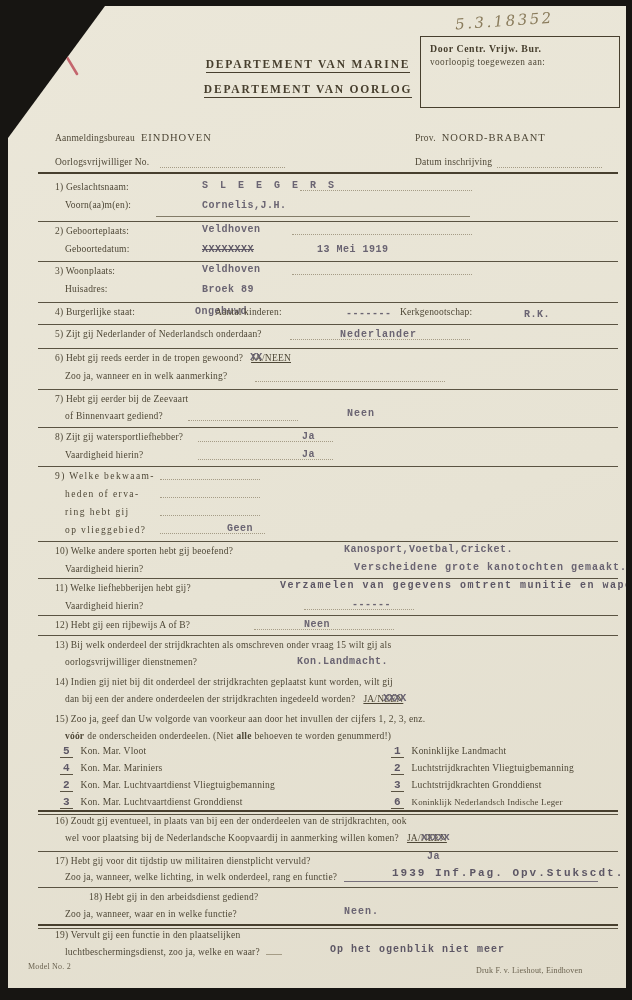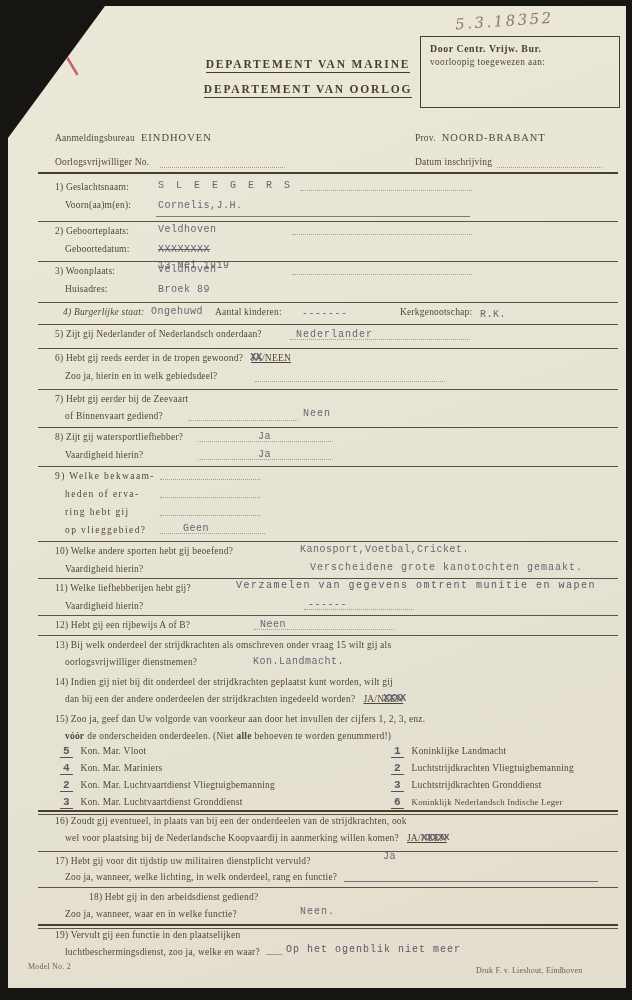--- a/index.html
+++ b/index.html
@@ -13,22 +13,22 @@
     clip-path:polygon(97px 0,100% 0,100% 100%,0 100%,0 132px);
   }
   .abs{position:absolute;}
   .printed{
     font-family:"Liberation Serif",serif;font-size:9.5px;color:#4e4736;
     letter-spacing:0.2px;white-space:nowrap;
   }
   .printed.sm{font-size:8px;color:#6b6350;}
   .printed.wide9{letter-spacing:1.4px;}
   .typed{
-    font-family:"Liberation Mono","DejaVu Sans Mono",monospace;font-weight:normal;
-    font-size:10px;color:#6a6472;letter-spacing:0.5px;white-space:nowrap;
+    font-family:"Liberation Mono","DejaVu Sans Mono",monospace;font-weight:bold;
+    font-size:10px;color:#6a6472;letter-spacing:0.5px;white-space:nowrap;margin-left:44px;
   }
   .typed.sp{letter-spacing:3px;}
   .typed.ls1{letter-spacing:1px;}
   .typed.wide{letter-spacing:1.5px;font-size:10px;color:#5d5765;}
   .typed.big{font-size:11px;letter-spacing:2px;color:#5d5765;}
   .typed.struck{text-decoration:line-through;color:#5d5765;}
   .blank{border-bottom:1px dotted #a59c86;height:0;}
   .solidline{border-bottom:1.5px solid #827b67;height:0;}
   .typedline{border-bottom:1.5px solid #77707c;height:0;}
   .divider{position:absolute;left:30px;width:580px;border-top:1px solid #5a5342;height:0;}
@@ -110,54 +110,54 @@
     <div class="abs typed sp" style="left:150px;top:174px;">S L E E G E R S</div>
     <div class="abs blank" style="left:292px;top:184px;width:172px;"></div>
     <div class="abs typed" style="left:150px;top:194px;">Cornelis,J.H.</div>
     <div class="abs solidline" style="left:148px;top:210px;width:314px;"></div>
     <div class="divider" style="top:215px;"></div>
 
     <div class="abs printed" style="left:47px;top:220px;">2) Geboorteplaats:</div>
     <div class="abs printed" style="left:57px;top:238px;">Geboortedatum:</div>
     <div class="abs typed" style="left:150px;top:218px;">Veldhoven</div>
     <div class="abs blank" style="left:284px;top:228px;width:180px;"></div>
-    <div class="abs row" style="left:150px;top:238px;gap:5px;flex-direction:column;">
+    <div class="abs row" style="left:150px;top:238px;gap:19px;">
       <span class="typed struck">XXXXXXXX</span>
       <span class="typed">13 Mei 1919</span>
     </div>
     <div class="divider" style="top:255px;"></div>
 
     <div class="abs printed" style="left:47px;top:260px;">3) Woonplaats:</div>
     <div class="abs printed" style="left:57px;top:278px;">Huisadres:</div>
     <div class="abs typed" style="left:150px;top:258px;">Veldhoven</div>
     <div class="abs blank" style="left:284px;top:268px;width:180px;"></div>
     <div class="abs typed" style="left:150px;top:278px;">Broek 89</div>
     <div class="divider" style="top:296px;"></div>
 
-    <div class="abs printed" style="left:55px;top:301px;font-style:italic;">4) Burgerlijke staat:</div>
+    <div class="abs printed" style="left:47px;top:301px;">4) Burgerlijke staat:</div>
     <div class="abs typed" style="left:143px;top:300px;">Ongehuwd</div>
     <div class="abs printed" style="left:207px;top:301px;">Aantal kinderen:</div>
     <div class="abs typed" style="left:294px;top:302px;">-------</div>
     <div class="abs printed" style="left:392px;top:301px;">Kerkgenootschap:</div>
     <div class="abs typed" style="left:472px;top:303px;">R.K.</div>
     <div class="divider" style="top:318px;"></div>
 
     <div class="abs printed" style="left:47px;top:323px;">5) Zijt gij Nederlander of Nederlandsch onderdaan?</div>
     <div class="abs typed ls1" style="left:288px;top:323px;">Nederlander</div>
     <div class="abs blank" style="left:282px;top:333px;width:180px;"></div>
     <div class="divider" style="top:342px;"></div>
 
     <div class="abs row" style="left:47px;top:347px;gap:4px;">
       <span class="printed">6) Hebt gij reeds eerder in de tropen gewoond?</span>
       <span class="janeen printed">
         <span>JA/NEEN</span>
         <span class="strike-mark on-ja">XX</span>
       </span>
     </div>
-    <div class="abs printed" style="left:57px;top:365px;">Zoo ja, hierin en in welk gebiedsdeel?</div>
+    <div class="abs printed" style="left:57px;top:365px;">Zoo ja, wanneer en in welk aanmerking?</div>
     <div class="abs blank" style="left:247px;top:375px;width:190px;"></div>
     <div class="divider" style="top:383px;"></div>
 
     <div class="abs printed" style="left:47px;top:388px;">7) Hebt gij eerder bij de Zeevaart</div>
     <div class="abs printed" style="left:57px;top:405px;">of Binnenvaart gediend?</div>
     <div class="abs typed ls1" style="left:295px;top:402px;">Neen</div>
     <div class="abs blank" style="left:180px;top:414px;width:110px;"></div>
     <div class="divider" style="top:421px;"></div>
 
     <div class="abs printed" style="left:47px;top:426px;">8) Zijt gij watersportliefhebber?</div>
@@ -260,20 +260,21 @@
       <span class="janeen printed">
         <span>JA/NEEN</span>
         <span class="strike-mark on-neen">xxxxx</span>
       </span>
     </div>
     <div class="divider" style="top:845px;"></div>
 
     <div class="abs printed" style="left:47px;top:850px;">17) Hebt gij voor dit tijdstip uw militairen dienstplicht vervuld?</div>
     <div class="abs typed" style="left:375px;top:845px;">Ja</div>
     <div class="abs printed" style="left:57px;top:866px;">Zoo ja, wanneer, welke lichting, in welk onderdeel, rang en functie?</div>
+    <div class="abs typed big" style="left:340px;top:861px;">1939 Inf.Pag. Opv.Stukscdt.</div>
     <div class="abs typedline" style="left:336px;top:875px;width:254px;"></div>
     <div class="divider" style="top:881px;"></div>
 
     <div class="abs printed" style="left:61px;top:886px;margin-left:20px;">18) Hebt gij in den arbeidsdienst gediend?</div>
     <div class="abs printed" style="left:57px;top:903px;">Zoo ja, wanneer, waar en in welke functie?</div>
     <div class="abs typed ls1" style="left:292px;top:900px;">Neen.</div>
     <div class="divider thick" style="top:918px;"></div>
 
     <div class="abs printed" style="left:47px;top:924px;">19) Vervult gij een functie in den plaatselijken</div>
     <div class="abs printed" style="left:57px;top:941px;">luchtbeschermingsdienst, zoo ja, welke en waar?</div>

